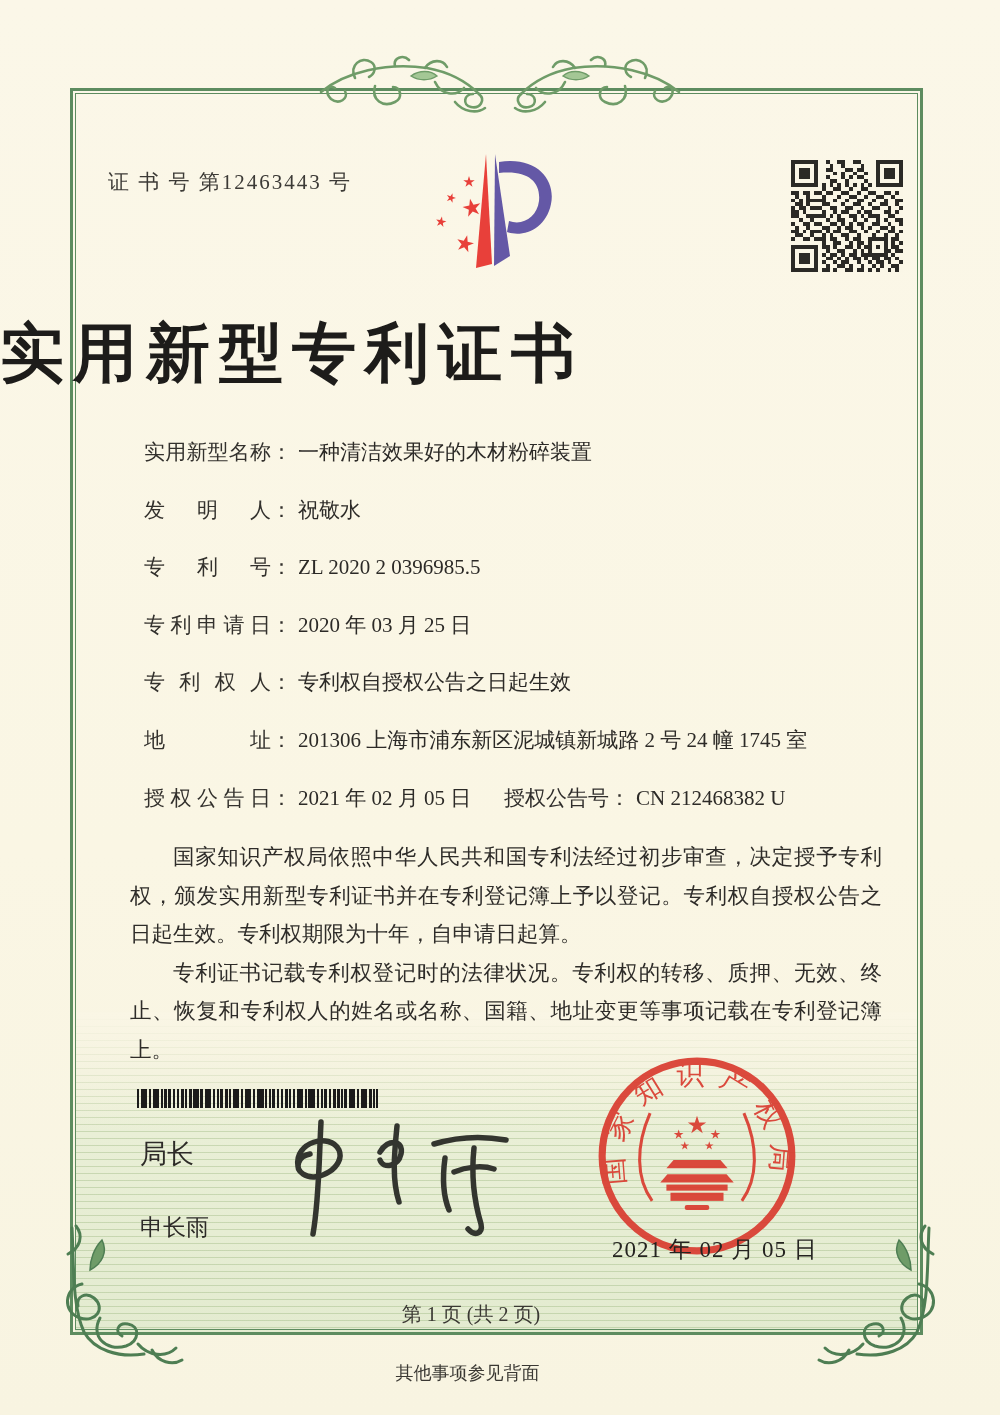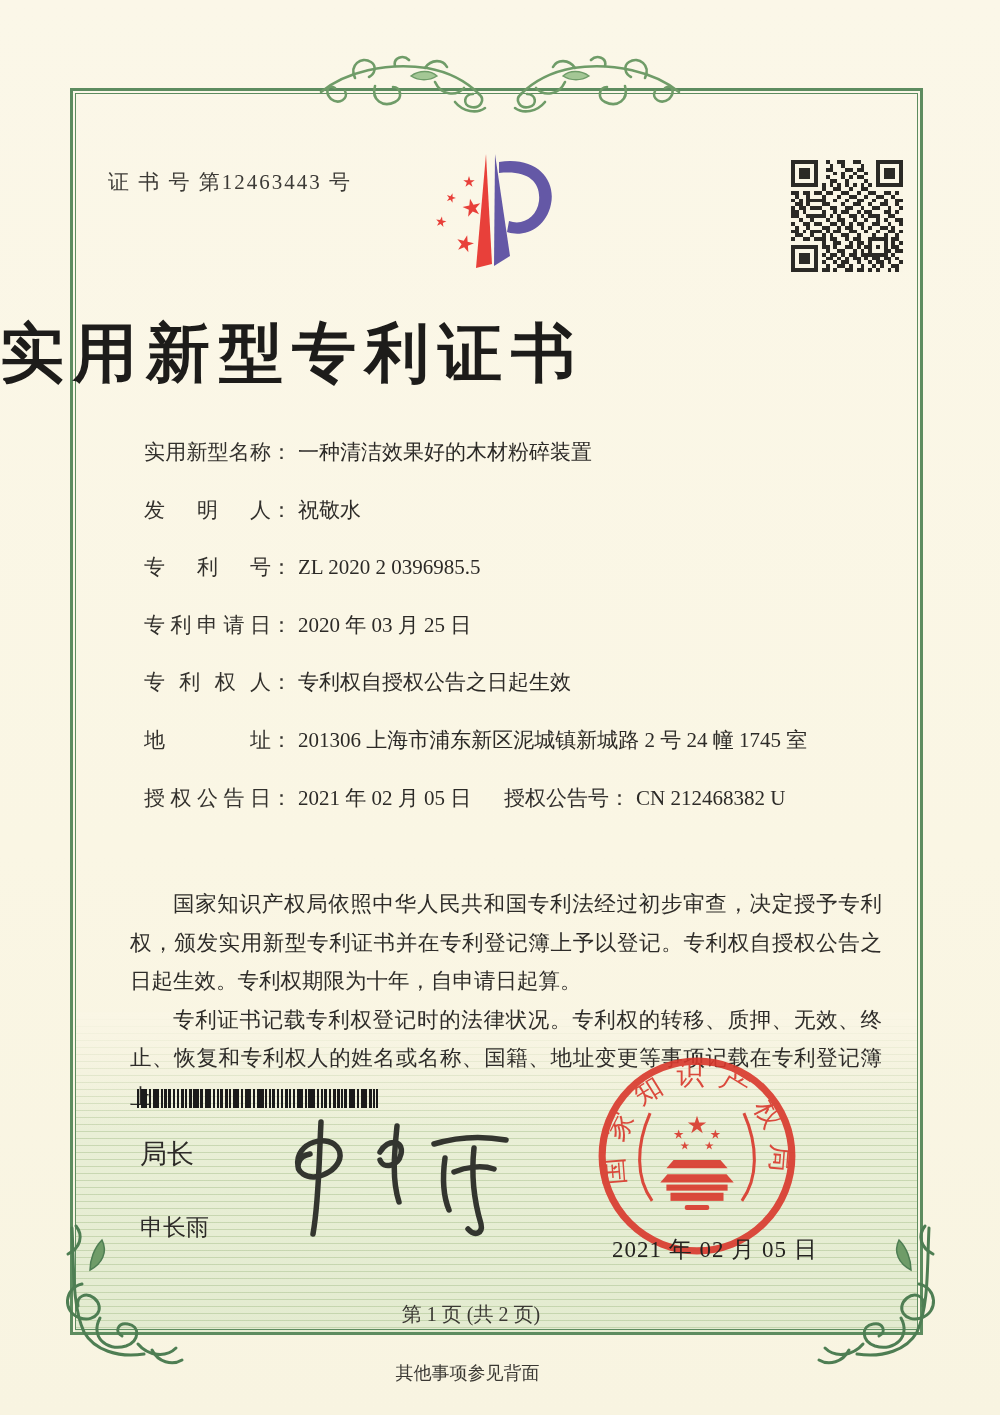--- a/index.html
+++ b/index.html
@@ -31,21 +31,21 @@
     font-size:64px; font-weight:bold; letter-spacing:9px; color:#1d1c1a;
   }
   .field-row{ position:absolute; left:130px; width:770px; font-size:21px; height:30px; white-space:nowrap; }
   .flabel{
     display:inline-block; width:127px; text-align:justify; text-align-last:justify;
     vertical-align:top; color:#33312d;margin-left:14px;
   }
   .fcolon{ display:inline-block; margin-right:6px; color:#33312d;}
   .fvalue{ color:#2c2a27;text-align:right; }
   .grant-second{ position:absolute; left:374px; top:0; white-space:nowrap; }
-  .paras{ position:absolute; left:130px; top:838px; width:752px; font-size:21.5px; line-height:38.5px; color:#2e2c29; text-align:justify;margin-top:47px;}
+  .paras{ position:absolute; left:130px; top:838px; width:752px; font-size:21.5px; line-height:38.5px; color:#2e2c29; text-align:justify;}
   .paras p{ margin:0; text-indent:2em; }
   .barcode{
     position:absolute; left:137px; top:1089px; width:241px; height:19px;
     background:
       repeating-linear-gradient(90deg,#1b1b1b 0 2px, rgba(0,0,0,0) 2px 4px),
       repeating-linear-gradient(90deg,#1b1b1b 0 1px, rgba(0,0,0,0) 1px 9px),
       repeating-linear-gradient(90deg, rgba(0,0,0,0) 0 5px,#1b1b1b 5px 8px, rgba(0,0,0,0) 8px 13px);
   }
   .officer-post{ position:absolute; left:140px; top:1136px; font-size:27px; color:#2d2b28; }
   .officer-name{ position:absolute; left:140px; top:1212px; font-size:23px; color:#2d2b28;text-align:right; }

